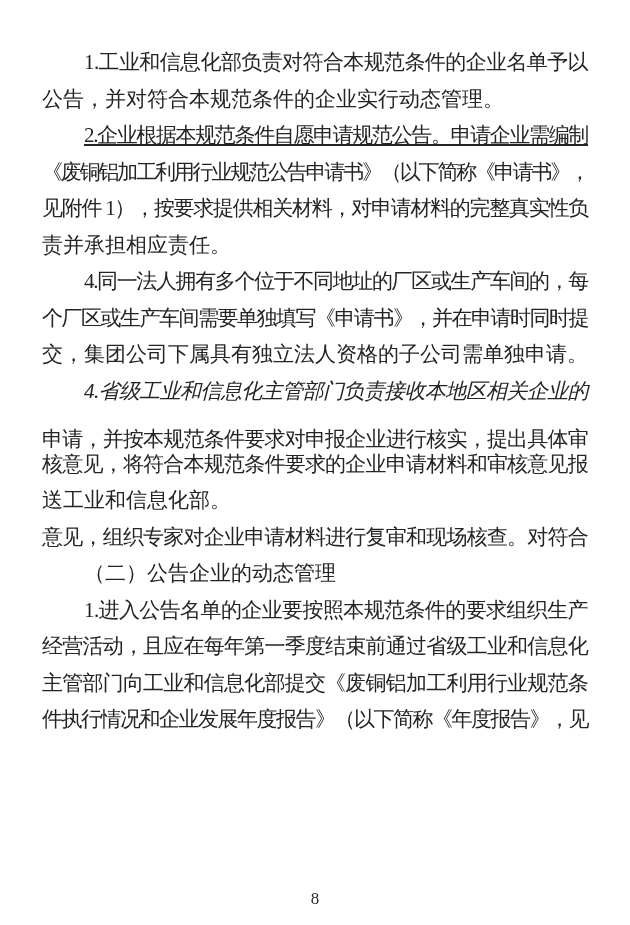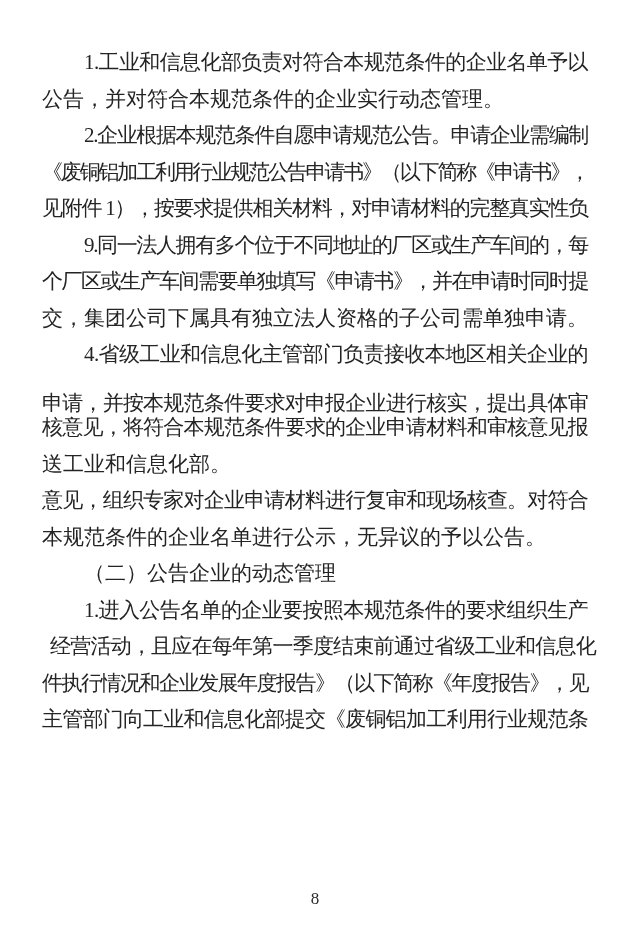--- a/index.html
+++ b/index.html
@@ -48,32 +48,32 @@
     color: #2b2b2b;
   }
 </style>
 </head>
 <body>
 
 <div class="page">
   <div class="doc-body">
       <div class="line indent fill"><span style="letter-spacing: -0.605769px;">1.工业和信息化部负责对符合本规范条件的企业名单予以</span></div>
       <div class="line"><span>公告，并对符合本规范条件的企业实行动态管理。</span></div>
-      <div class="line indent fill"><span style="letter-spacing: -1.36111px;">2.企业根据本规范条件自愿申请规范公告。申请企业需编制</span></div>
+      <div class="line indent fill"><span style="letter-spacing: -1.36111px; text-decoration: underline;">2.企业根据本规范条件自愿申请规范公告。申请企业需编制</span></div>
       <div class="line fill"><span style="letter-spacing: -2.17241px;">《废铜铝加工利用行业规范公告申请书》（以下简称《申请书》，</span></div>
       <div class="line fill"><span style="letter-spacing: -1.26724px;">见附件 1），按要求提供相关材料，对申请材料的完整真实性负</span></div>
-      <div class="line indent fill"><span style="letter-spacing: -1.36111px;">9.同一法人拥有多个位于不同地址的厂区或生产车间的，每</span></div>
+      <div class="line"><span>责并承担相应责任。</span></div>
+      <div class="line indent fill"><span style="letter-spacing: -1.36111px;">4.同一法人拥有多个位于不同地址的厂区或生产车间的，每</span></div>
       <div class="line fill"><span style="letter-spacing: -1.5px;">个厂区或生产车间需要单独填写《申请书》，并在申请时同时提</span></div>
       <div class="line"><span>交，集团公司下属具有独立法人资格的子公司需单独申请。</span></div>
-      <div class="line indent fill"><span style="letter-spacing: -0.605769px;">4.省级工业和信息化主管部门负责接收本地区相关企业的</span></div>
+      <div class="line indent fill"><span style="letter-spacing: -0.605769px; font-style: italic;">4.省级工业和信息化主管部门负责接收本地区相关企业的</span></div>
       <div class="line fill"><span style="letter-spacing: -0.777778px; margin-top: 12px;">申请，并按本规范条件要求对申报企业进行核实，提出具体审</span></div>
       <div class="line fill"><span style="letter-spacing: -0.777778px;">核意见，将符合本规范条件要求的企业申请材料和审核意见报</span></div>
       <div class="line"><span>送工业和信息化部。</span></div>
       <div class="line fill"><span style="letter-spacing: -0.777778px; font-family: Liberation Serif, serif;">意见，组织专家对企业申请材料进行复审和现场核查。对符合</span></div>
-      <div class="line"><span>本规范条件的企业名单进行公示，无异议的予以公告。</span></div>
       <div class="line indent"><span>（二）公告企业的动态管理</span></div>
       <div class="line indent fill"><span style="letter-spacing: -0.605769px;">1.进入公告名单的企业要按照本规范条件的要求组织生产</span></div>
-      <div class="line fill"><span style="letter-spacing: -0.777778px; margin-left: 8px;">经营活动，且应在每年第一季度结束前通过省级工业和信息化</span></div>
+      <div class="line fill"><span style="letter-spacing: -0.777778px;">经营活动，且应在每年第一季度结束前通过省级工业和信息化</span></div>
+      <div class="line fill"><span style="letter-spacing: -0.777778px;">主管部门向工业和信息化部提交《废铜铝加工利用行业规范条</span></div>
       <div class="line fill"><span style="letter-spacing: -1.5px;">件执行情况和企业发展年度报告》（以下简称《年度报告》，见</span></div>
-      <div class="line fill"><span style="letter-spacing: -0.777778px;">主管部门向工业和信息化部提交《废铜铝加工利用行业规范条</span></div>
     </div>
   <div class="page-number">8</div>
 </div>
 
 </body></html>

